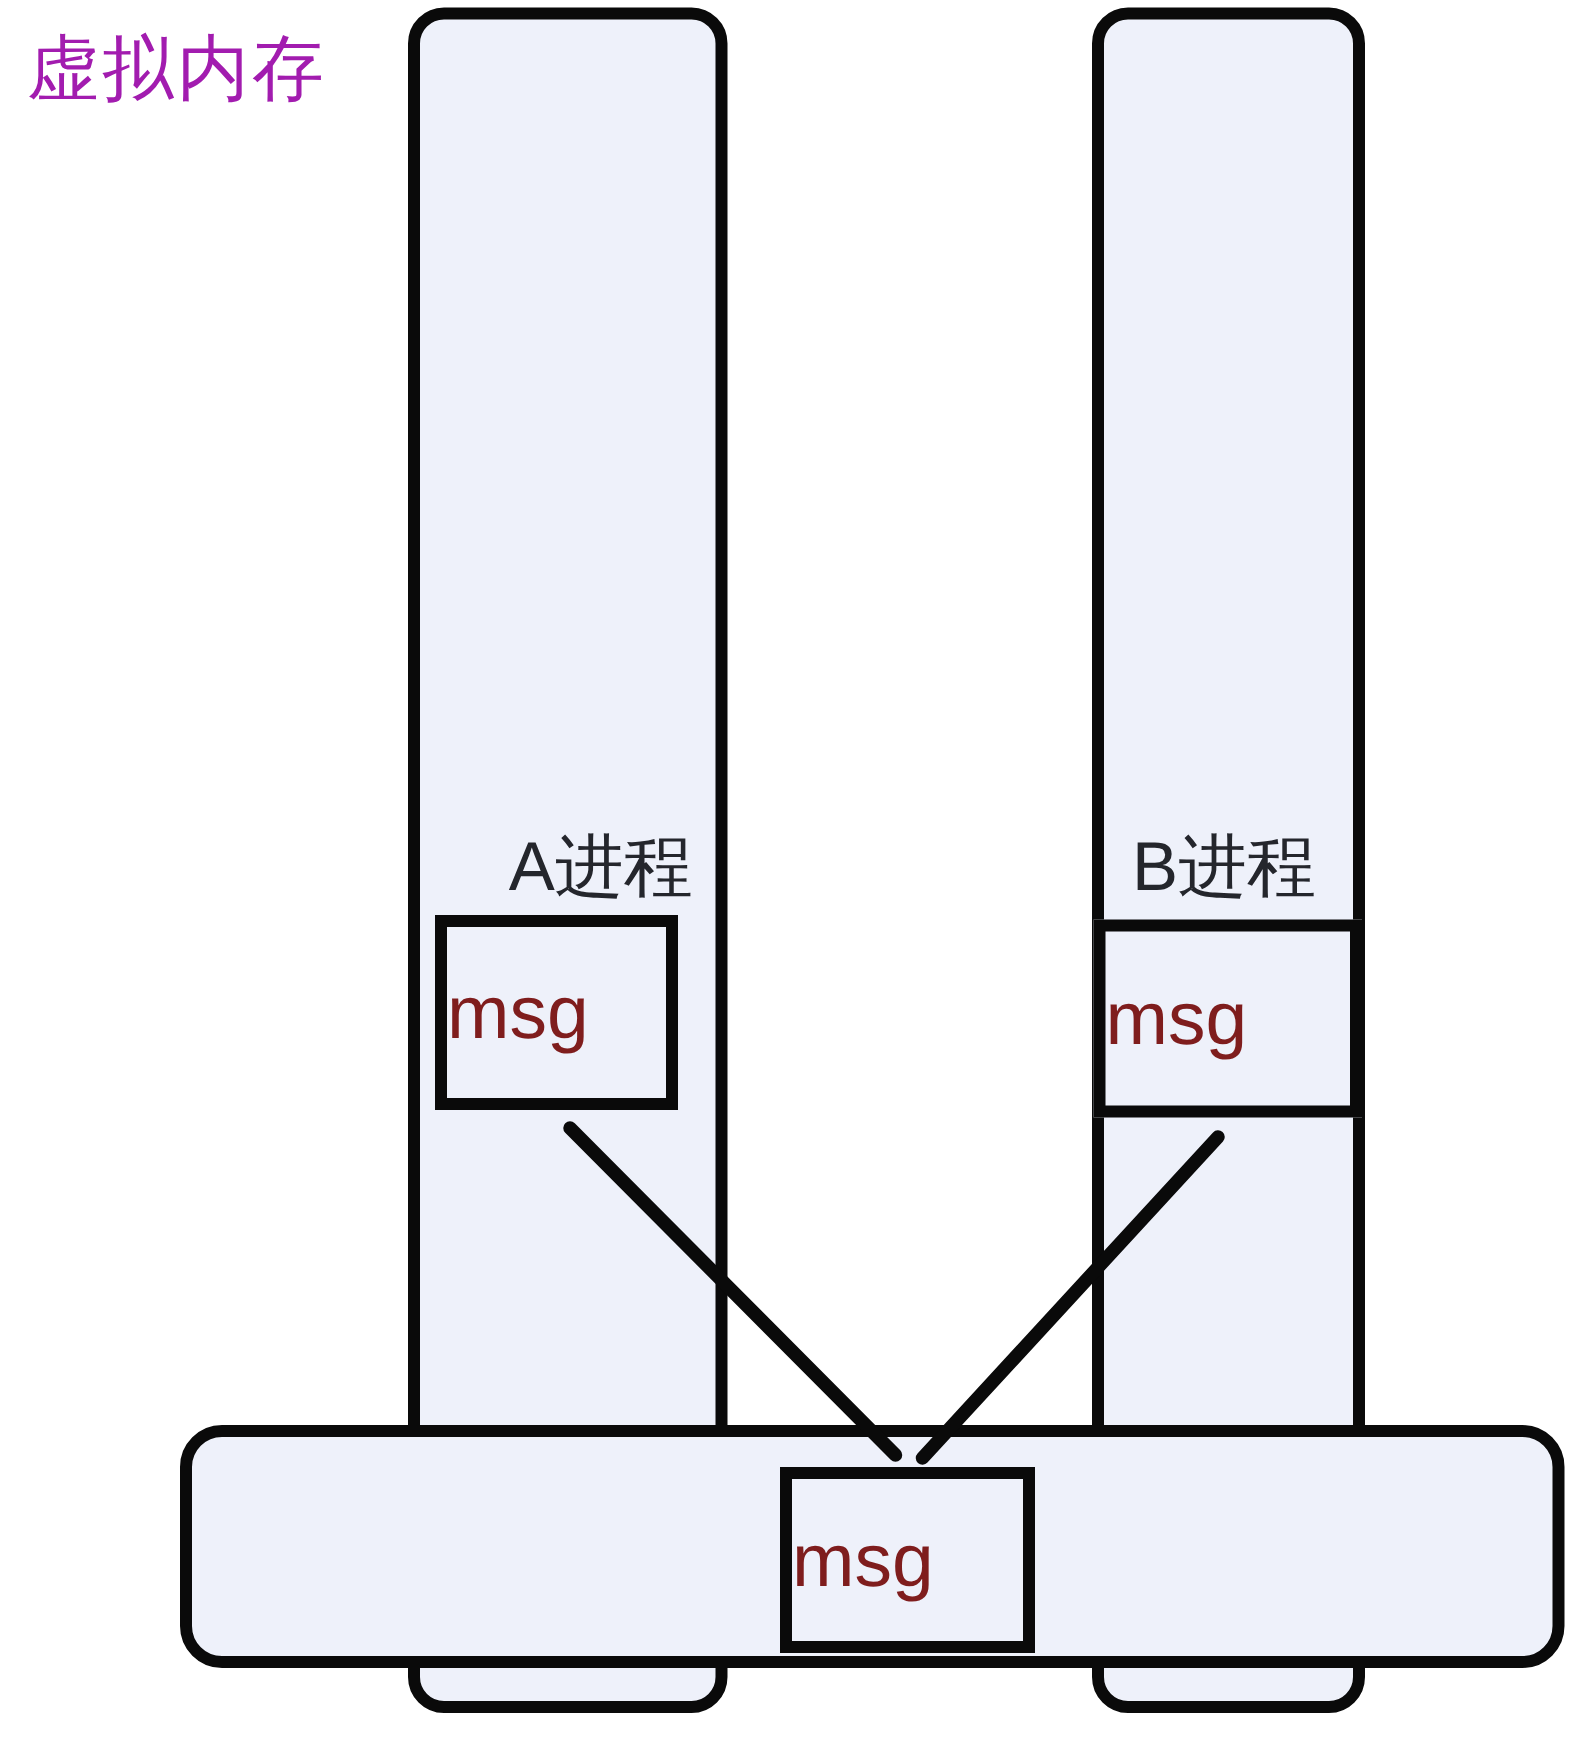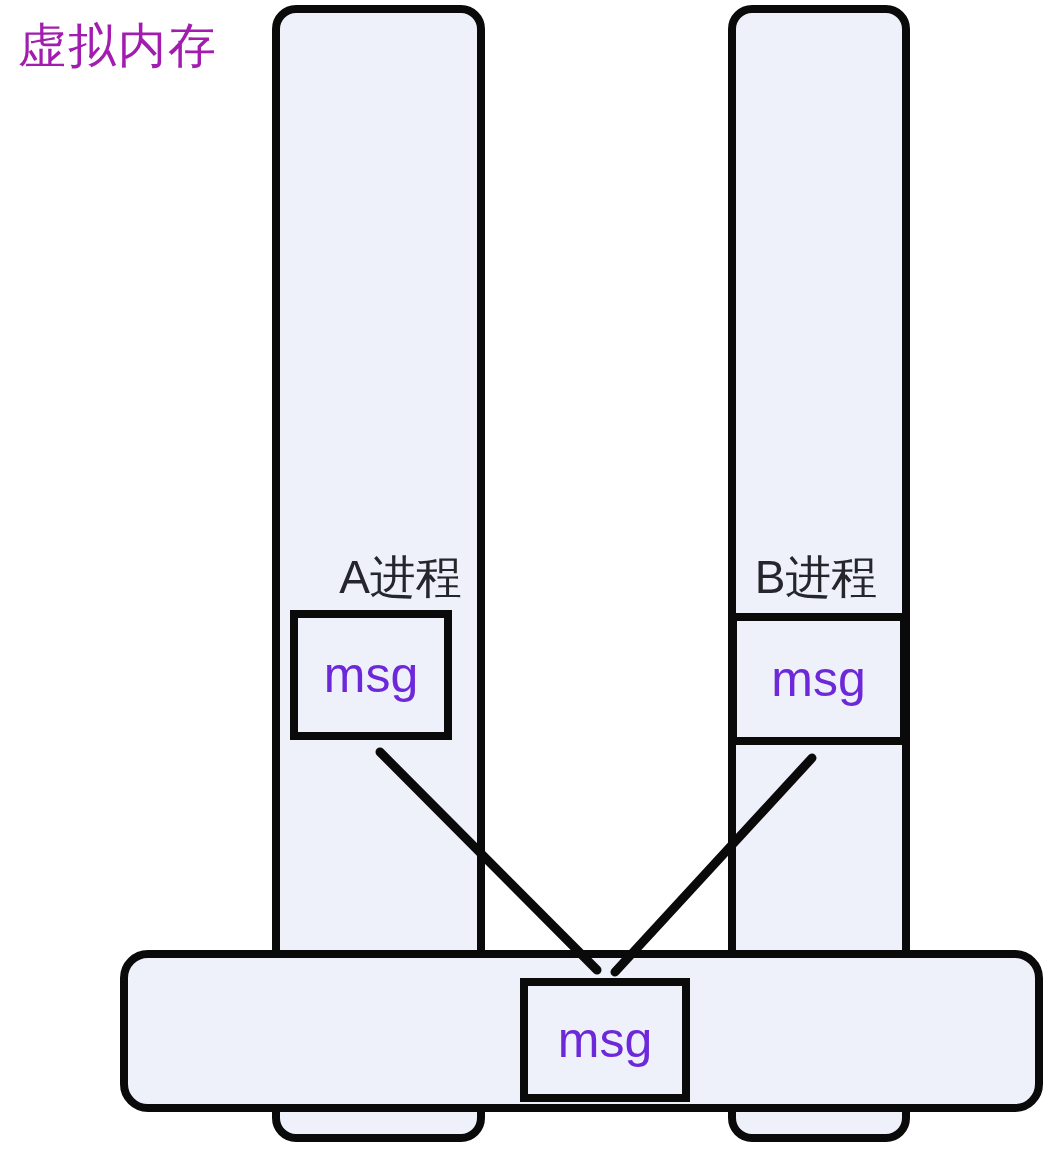--- a/index.html
+++ b/index.html
@@ -65,23 +65,22 @@
   }
   .process-label.label-a { left: 272px; width: 257px; }
   .process-label.label-b { left: 728px; width: 176px; }
   .msg-box {
     position: absolute;
     background: #eef1fa;
     border: 8px solid #0a0a0a;
     box-sizing: border-box;
     display: flex;
     align-items: center;
-    justify-content: center;
     font-size: 50px;
-    color: #6d28d9;
+    color: #7f1d1d;
     z-index: 3;
   }
   .msg-box.msg-a { left: 290px; top: 610px; width: 162px; height: 130px; }
   .msg-box.msg-b { left: 729px; top: 613px; width: 179px; height: 132px; }
   .msg-box.msg-kernel { left: 520px; top: 978px; width: 170px; height: 124px; }
   .connector-overlay {
     position: absolute;
     left: 0;
     top: 0;
     width: 1063px;

